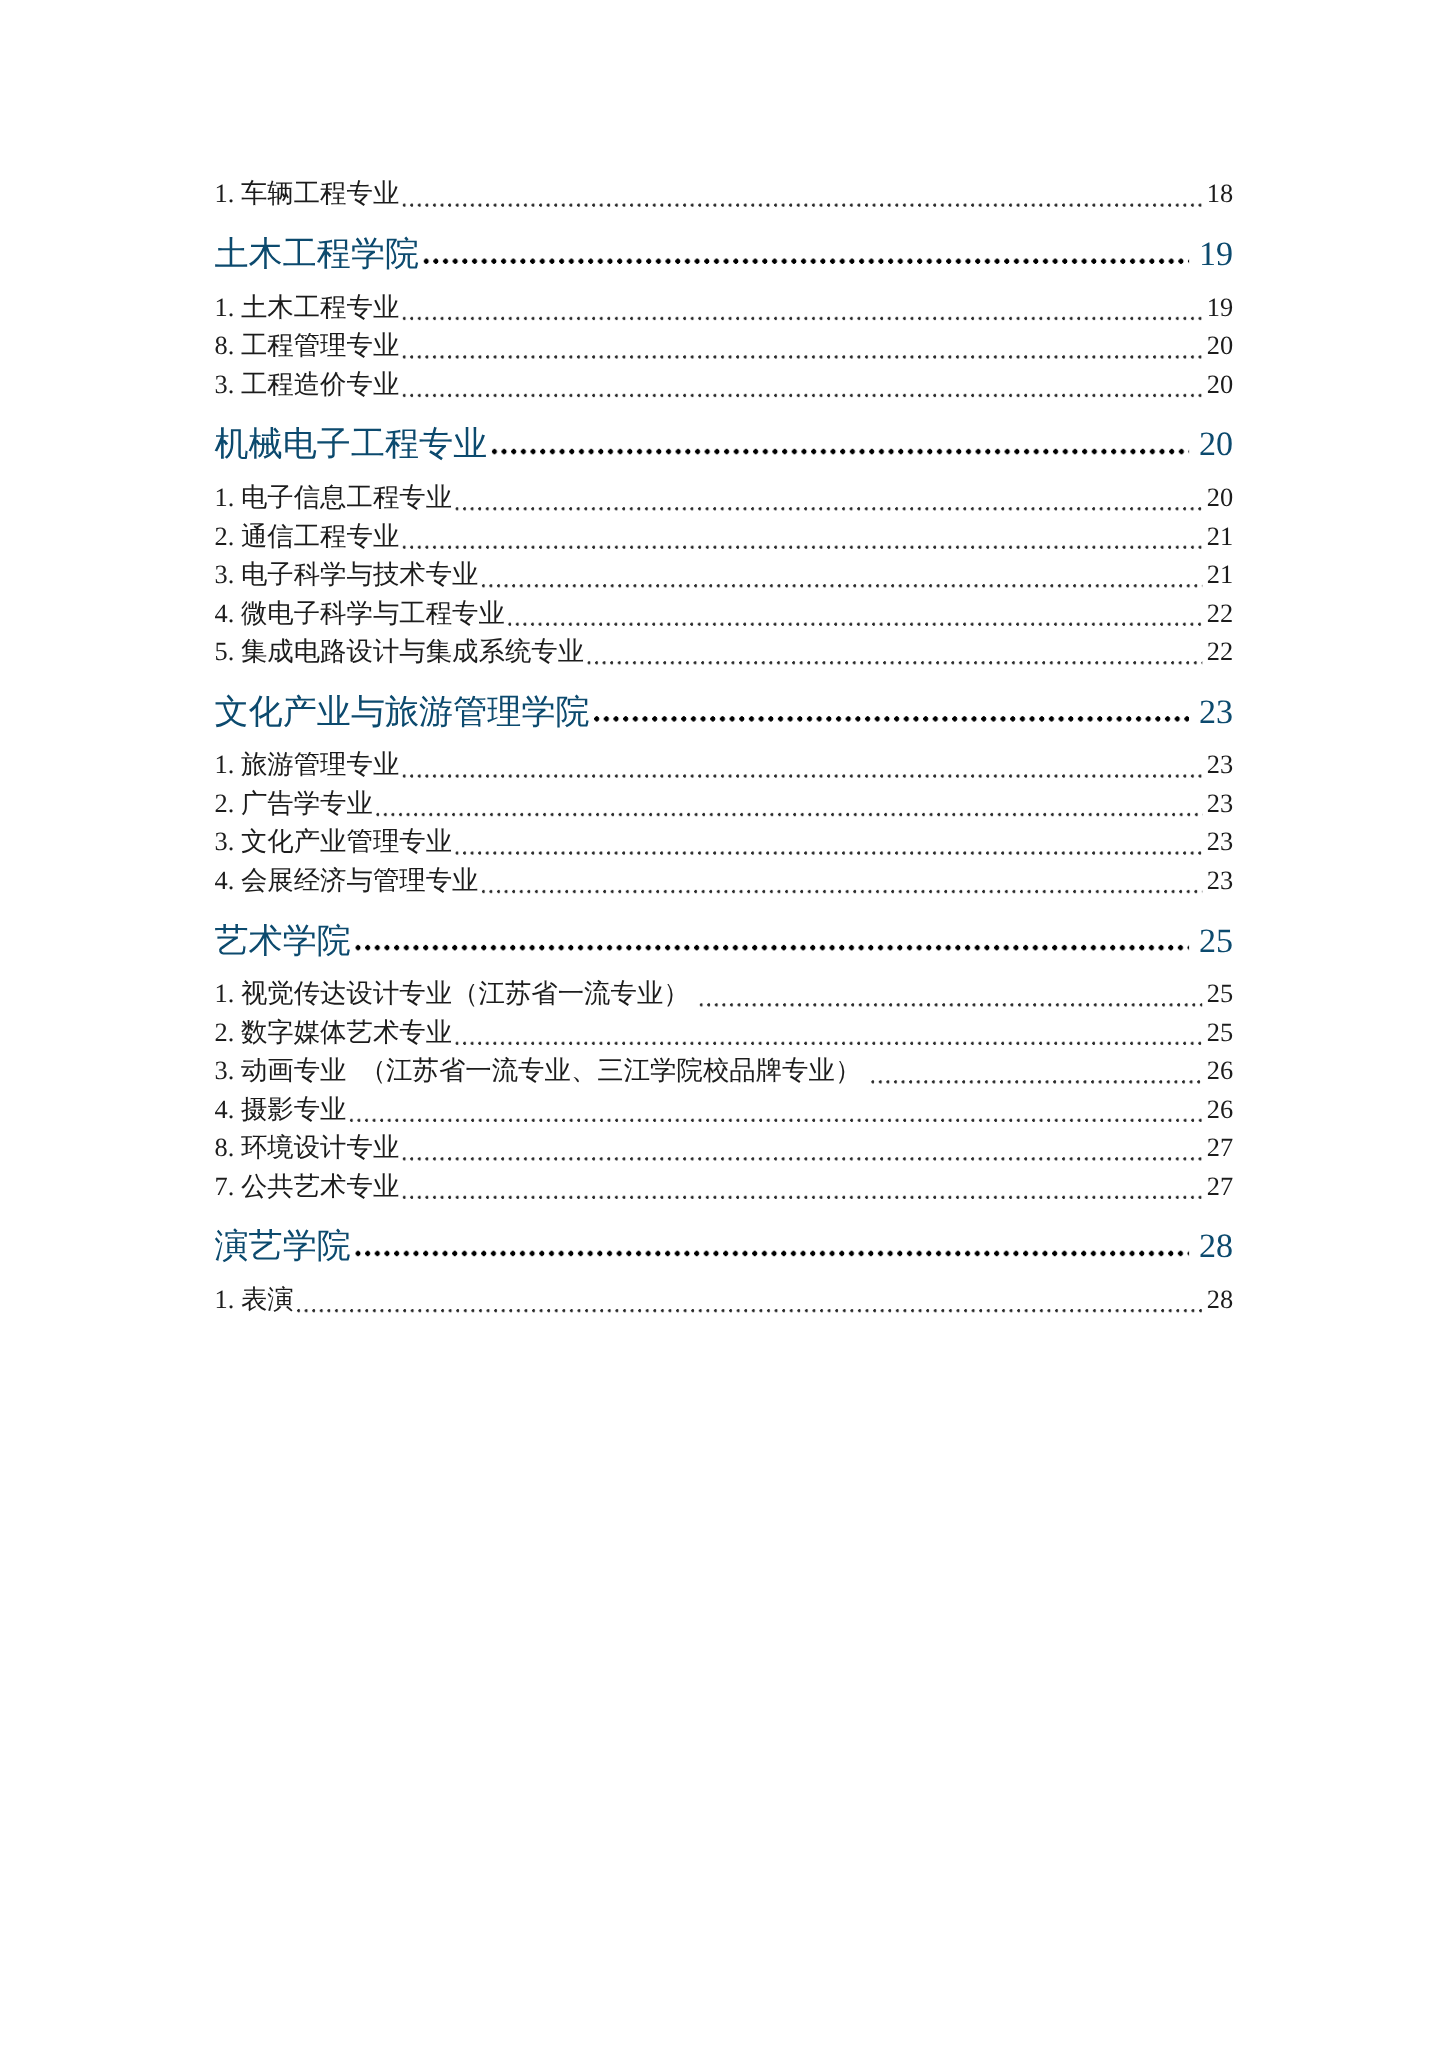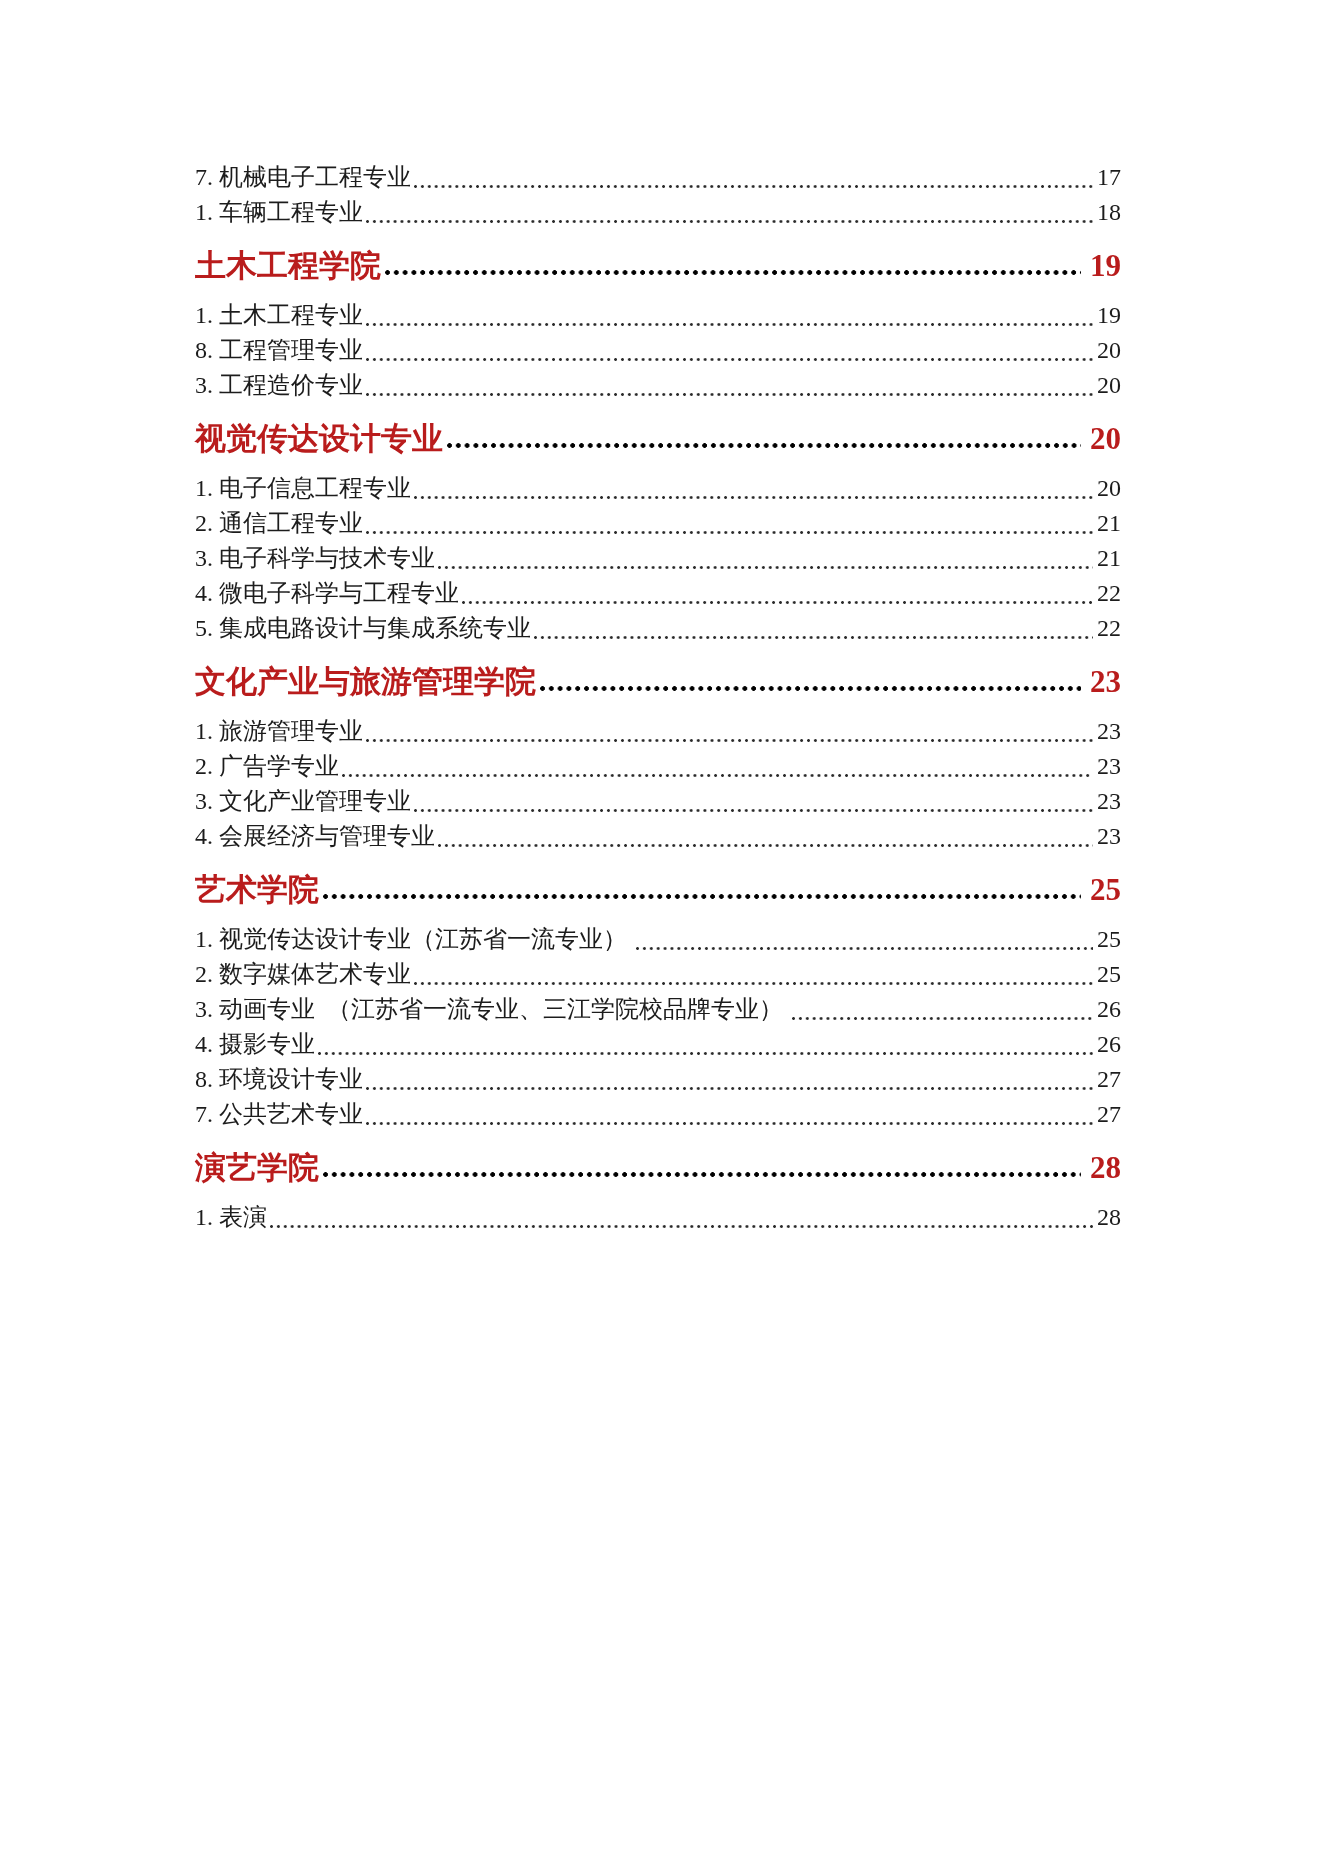--- a/index.html
+++ b/index.html
@@ -26,22 +26,22 @@
   }
   .item-row {
     font-size: 24px;
     line-height: 35px;
     color: #1c1c1c;
     font-weight: normal;
   }
   .heading-row {
     font-size: 31px;
     line-height: 34px;
-    color: #b91c1c;
-    font-weight: bold;
+    color: #0c4a6e;
+    font-weight: normal;
     margin: 19px 0 15px 0;
   }
   .label {
     white-space: pre;
     flex: 0 0 auto;
   }
   .page-num {
     white-space: pre;
     flex: 0 0 auto;
   }
@@ -73,25 +73,20 @@
     background-image: radial-gradient(circle at 2.5px 2.5px, #000000 2.1px, rgba(0,0,0,0) 2.5px);
     background-size: 8.8px 5px;
     background-repeat: repeat-x;
   }
 </style>
 </head>
 <body>
 
 <div class="toc">
     <div class="row item-row">
-    <span class="label">7. 机械电子工程专业</span>
-    <span class="leader"></span>
-    <span class="page-num">17</span>
-  </div>
-    <div class="row item-row">
     <span class="label">1. 车辆工程专业</span>
     <span class="leader"></span>
     <span class="page-num">18</span>
   </div>
     <div class="row heading-row">
     <span class="label">土木工程学院</span>
     <span class="leader"></span>
     <span class="page-num">19</span>
   </div>
     <div class="row item-row">
@@ -103,21 +98,21 @@
     <span class="label">8. 工程管理专业</span>
     <span class="leader"></span>
     <span class="page-num">20</span>
   </div>
     <div class="row item-row">
     <span class="label">3. 工程造价专业</span>
     <span class="leader"></span>
     <span class="page-num">20</span>
   </div>
     <div class="row heading-row">
-    <span class="label">视觉传达设计专业</span>
+    <span class="label">机械电子工程专业</span>
     <span class="leader"></span>
     <span class="page-num">20</span>
   </div>
     <div class="row item-row">
     <span class="label">1. 电子信息工程专业</span>
     <span class="leader"></span>
     <span class="page-num">20</span>
   </div>
     <div class="row item-row">
     <span class="label">2. 通信工程专业</span>

